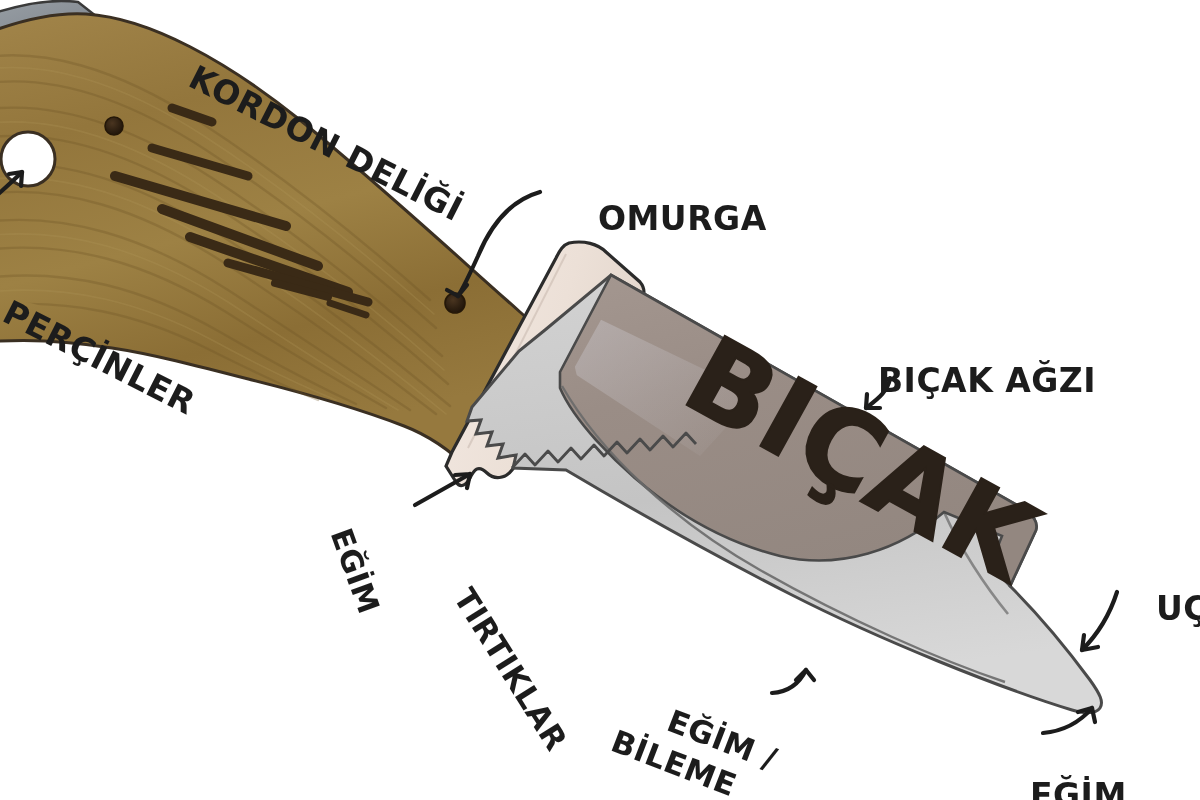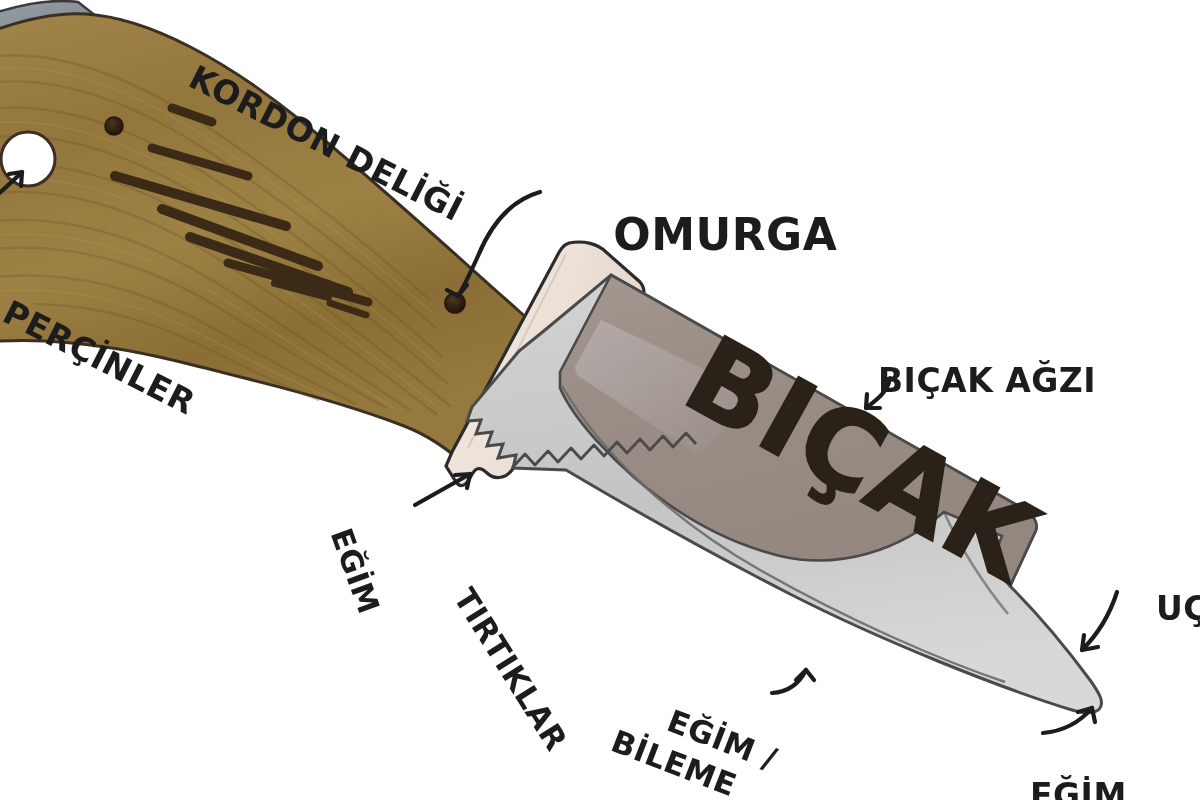--- a/index.html
+++ b/index.html
@@ -256,21 +256,21 @@
   </svg>
 
   <div class="lbl" style="left:172px; top:8px; font-size:33px; transform:rotate(27deg); transform-origin:left top;">
     <span>KORDON DELİĞİ</span>
   </div>
 
   <div class="lbl" style="left:-14px; top:243px; font-size:33px; transform:rotate(27deg); transform-origin:left top;">
     <span>PERÇİNLER</span>
   </div>
 
-  <div class="lbl" style="left:550px; top:168px; font-size:44px;">
+  <div class="lbl" style="left:550px; top:168px; font-size:33px;">
     <span>OMURGA</span>
   </div>
 
   <div class="lbl" style="left:830px; top:330px; font-size:33px;">
     <span>BIÇAK AĞZI</span>
   </div>
 
   <div class="lbl" style="left:368px; top:473px; font-size:30px; transform:rotate(70deg); transform-origin:left top;">
     <span>EĞİM</span>
   </div>

